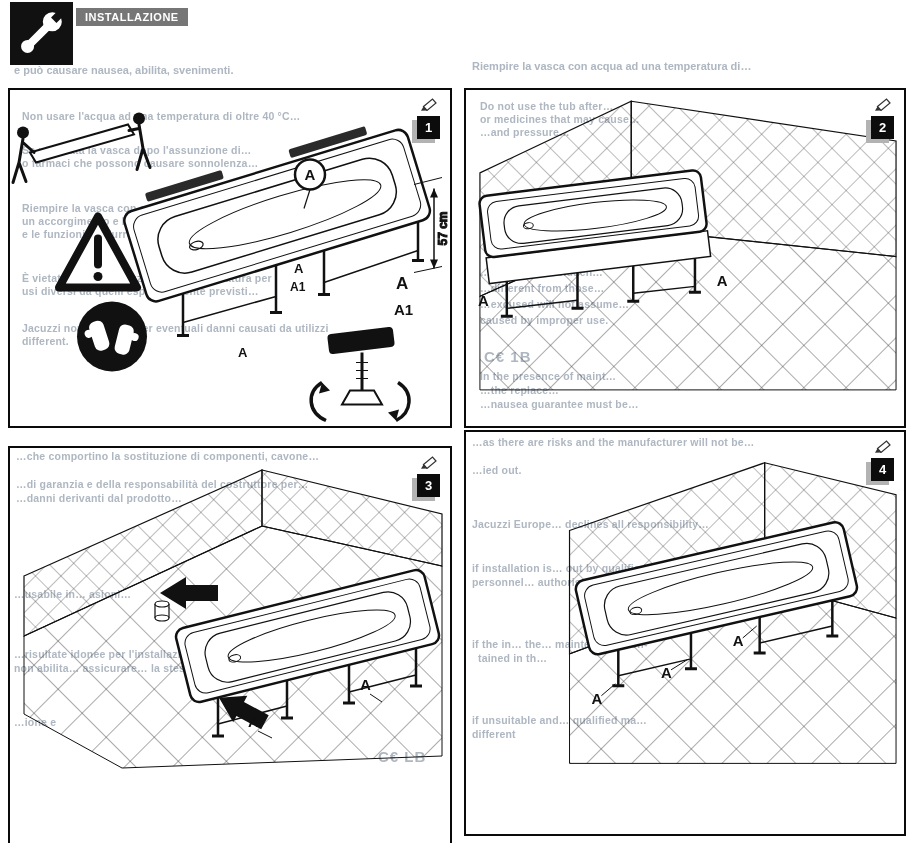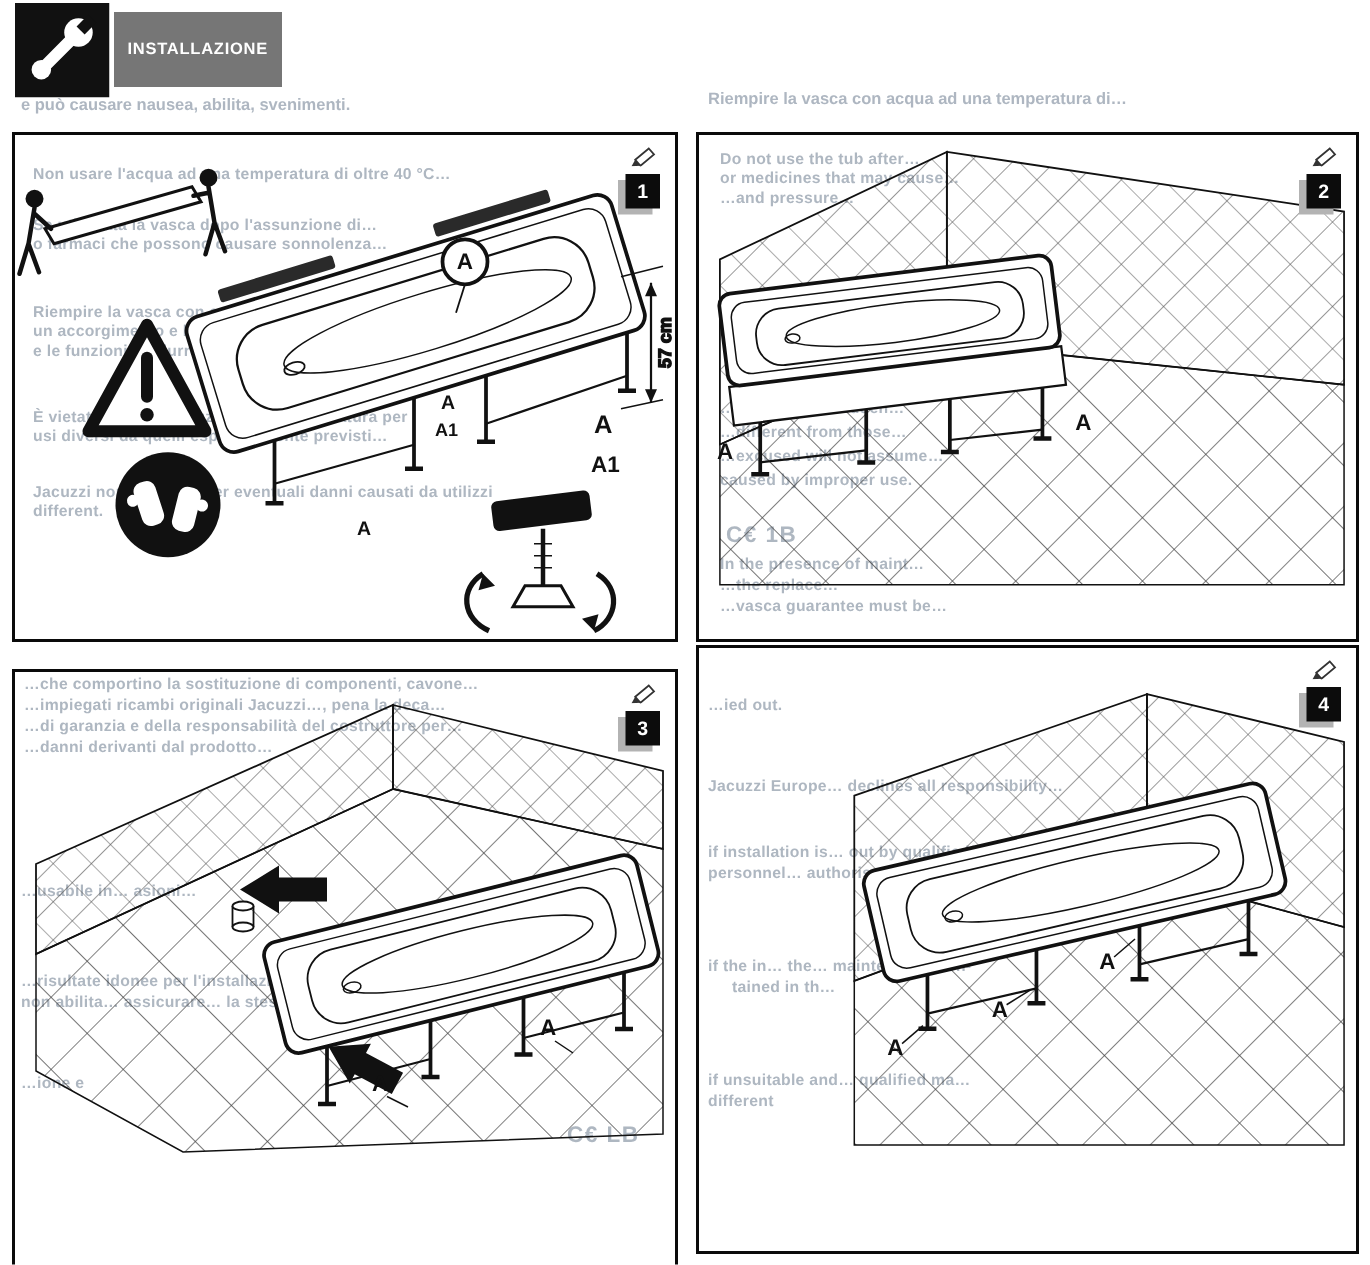--- a/index.html
+++ b/index.html
@@ -1,20 +1,20 @@
 <!DOCTYPE html>
 <html><head>
 <meta charset="utf-8">
 <style>
   *{margin:0;padding:0;box-sizing:border-box}
   html,body{width:913px;height:843px}
   body{position:relative;background:#ffffff;font-family:"Liberation Sans",sans-serif;overflow:hidden}
   .hdr-icon{position:absolute;left:10px;top:2px;width:63px;height:63px;z-index:5}
   .hdr-label{position:absolute;left:76px;top:8px;background:#767676;color:#fff;font-size:11px;
-             font-weight:700;padding:19px 9px;letter-spacing:.5px;z-index:5}
+             font-weight:700;padding:3px 9px;letter-spacing:.5px;z-index:5}
   .pageghost{position:absolute;z-index:0;color:#9aa5b2;font-weight:700;font-size:11px;white-space:nowrap;opacity:.8}
   .panel{position:absolute;border:2.5px solid #0a0a0a;background:transparent}
   .p1{left:8px;top:88px;width:444px;height:340px}
   .p2{left:464px;top:88px;width:442px;height:340px}
   .p3{left:8px;top:446px;width:444px;height:406px}
   .p4{left:464px;top:430px;width:442px;height:406px}
   .ghostlayer{position:absolute;inset:0;z-index:1;overflow:hidden}
   .ghost{position:absolute;color:#98a3b0;font-weight:700;font-size:10.5px;white-space:nowrap;opacity:.78;letter-spacing:.2px}
   .ghost.big{font-size:15px;letter-spacing:1px}
   .draw{position:absolute;left:0;top:0;width:100%;height:100%;z-index:2}
@@ -151,21 +151,21 @@
     <span class="ghost" style="left:14px;top:10px">Do not use the tub after…</span>
     <span class="ghost" style="left:14px;top:23px">or medicines that may cause…</span>
     <span class="ghost" style="left:14px;top:36px">…and pressure…</span>
     <span class="ghost" style="left:14px;top:176px">…is strictly forbidden…</span>
     <span class="ghost" style="left:14px;top:192px">…different from those…</span>
     <span class="ghost" style="left:14px;top:208px">…excused will not assume…</span>
     <span class="ghost" style="left:14px;top:224px">caused by improper use.</span>
     <span class="ghost big" style="left:18px;top:258px">C€ 1B</span>
     <span class="ghost" style="left:14px;top:280px">In the presence of maint…</span>
     <span class="ghost" style="left:14px;top:294px">…the replace…</span>
-    <span class="ghost" style="left:14px;top:308px">…vasca guarantee must be…</span>
+    <span class="ghost" style="left:14px;top:308px">…nausea guarantee must be…</span>
   </div>
   <svg class="draw" viewBox="0 0 440 335">
     <defs>
       <pattern id="latW2" width="20" height="20" patternUnits="userSpaceOnUse" patternTransform="rotate(45)">
         <path d="M0 0H20M0 0V20" stroke="#555" stroke-width="0.8" fill="none"></path>
       </pattern>
       <pattern id="latF2" width="30" height="30" patternUnits="userSpaceOnUse" patternTransform="rotate(45)">
         <path d="M0 0H30M0 0V30" stroke="#444" stroke-width="0.9" fill="none"></path>
       </pattern>
     </defs>
@@ -199,21 +199,20 @@
   <svg class="pencil" viewBox="0 0 20 15">
     <path d="M5.5 10.5 L14.5 3 L18 7 L9 14.5 Z" fill="#fff" stroke="#333" stroke-width="1.2"></path>
     <path d="M5.5 10.5 L3 14.8 L9 14.5 Z" fill="#333"></path>
   </svg>
   <div class="badge">2</div>
 </div>
 
 <div class="panel p3">
   <div class="ghostlayer">
     <span class="ghost" style="left:6px;top:2px">…che comportino la sostituzione di componenti, cavone…</span>
-    <span class="ghost" style="left:6px;top:16px">…impiegati ricambi originali Jacuzzi…, pena la deca…</span>
     <span class="ghost" style="left:6px;top:30px">…di garanzia e della responsabilità del costruttore per…</span>
     <span class="ghost" style="left:6px;top:44px">…danni derivanti dal prodotto…</span>
     <span class="ghost" style="left:4px;top:140px">…usabile in… asioni…</span>
     <span class="ghost" style="left:4px;top:200px">…risultate idonee per l'installazione, in qualche…</span>
     <span class="ghost" style="left:4px;top:214px">non abilita… assicurare… la stessa.</span>
     <span class="ghost" style="left:4px;top:268px">…ione e</span>
     <span class="ghost big" style="left:368px;top:300px">C€ LB</span>
   </div>
   <svg class="draw" viewBox="0 0 440 402">
     <defs>
@@ -268,26 +267,27 @@
   </svg>
   <svg class="pencil" viewBox="0 0 20 15">
     <path d="M5.5 10.5 L14.5 3 L18 7 L9 14.5 Z" fill="#fff" stroke="#333" stroke-width="1.2"></path>
     <path d="M5.5 10.5 L3 14.8 L9 14.5 Z" fill="#333"></path>
   </svg>
   <div class="badge">3</div>
 </div>
 
 <div class="panel p4">
   <div class="ghostlayer">
+    <span class="ghost" style="left:6px;top:4px">…as there are risks and the manufacturer will not be…</span>
     <span class="ghost" style="left:6px;top:32px">…ied out.</span>
     <span class="ghost" style="left:6px;top:86px">Jacuzzi Europe… declines all responsibility…</span>
     <span class="ghost" style="left:6px;top:130px">if installation is… out by qualified/authorised</span>
     <span class="ghost" style="left:6px;top:144px">personnel… authorised… the installation itself.</span>
     <span class="ghost" style="left:6px;top:206px">if the in… the… maintenance con-</span>
-    <span class="ghost" style="left:22px;top:220px">tained in th…</span>
+    <span class="ghost" style="left:12px;top:220px">tained in th…</span>
     <span class="ghost" style="left:6px;top:282px">if unsuitable and… qualified ma…</span>
     <span class="ghost" style="left:6px;top:296px">different</span>
   </div>
   <svg class="draw" viewBox="0 0 440 402">
     <defs>
       <pattern id="latW4" width="20" height="20" patternUnits="userSpaceOnUse" patternTransform="rotate(45)">
         <path d="M0 0H20M0 0V20" stroke="#555" stroke-width="0.8" fill="none"></path>
       </pattern>
       <pattern id="latF4" width="32" height="32" patternUnits="userSpaceOnUse" patternTransform="rotate(45)">
         <path d="M0 0H32M0 0V32" stroke="#444" stroke-width="0.9" fill="none"></path>

